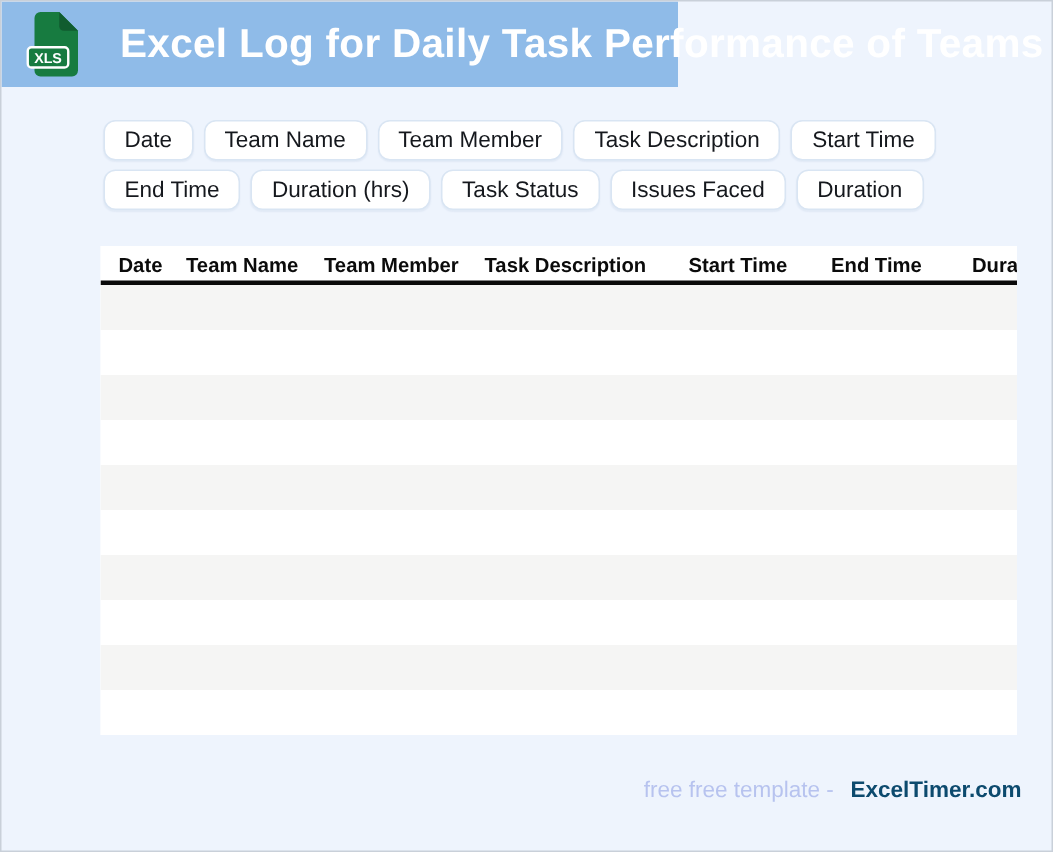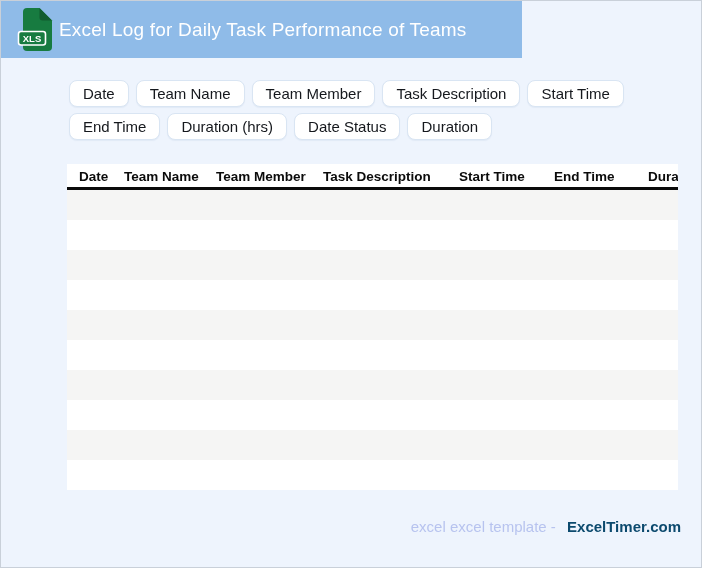--- a/index.html
+++ b/index.html
@@ -11,33 +11,33 @@
     width: 702px;
     height: 568px;
     background: #eef4fd;
     border: 1px solid #c9d0d9;
     overflow: hidden;
   }
 
   .header-bar {
     position: absolute;
     left: 0; top: 0;
-    width: 521px;
+    width: 451px;
     height: 57px;
     background: #8fbbe8;
     display: flex;
     align-items: center;
     padding-left: 16px;
   }
   .xls-icon { width: 37px; height: 45px; flex: 0 0 auto; }
   .header-title {
     color: #ffffff;
-    font-size: 19px;
-    font-weight: 400;
-    margin-left: 5px;
+    font-size: 27px;
+    font-weight: 700;
+    margin-left: 26px;
     white-space: nowrap;
     letter-spacing: 0.2px;
   }
 
   .chips {
     position: absolute;
     left: 68px; top: 79px;
     width: 610px;
     display: flex;
     flex-wrap: wrap;
@@ -109,21 +109,22 @@
   </div>
 
   <div class="chips">
       <div class="chip">Date</div>
       <div class="chip">Team Name</div>
       <div class="chip">Team Member</div>
       <div class="chip">Task Description</div>
       <div class="chip">Start Time</div>
       <div class="chip">End Time</div>
       <div class="chip">Duration (hrs)</div>
-      <div class="chip">Date Status</div>
+      <div class="chip">Task Status</div>
+      <div class="chip">Issues Faced</div>
       <div class="chip">Duration</div>
     </div>
 
   <div class="task-table">
     <div class="thead">
         <span class="th" style="left: 12px;">Date</span>
         <span class="th" style="left: 57px;">Team Name</span>
         <span class="th" style="left: 149px;">Team Member</span>
         <span class="th" style="left: 256px;">Task Description</span>
         <span class="th" style="left: 392px;">Start Time</span>
@@ -138,17 +139,17 @@
         <div class="tr"></div>
         <div class="tr"></div>
         <div class="tr"></div>
         <div class="tr"></div>
         <div class="tr"></div>
         <div class="tr"></div>
       </div>
   </div>
 
   <div class="footer">
-    <span class="footer-prefix">excel excel template -</span>
+    <span class="footer-prefix">free free template -</span>
     <span class="footer-brand">ExcelTimer.com</span>
   </div>
 
 </div>
 
 </body></html>

